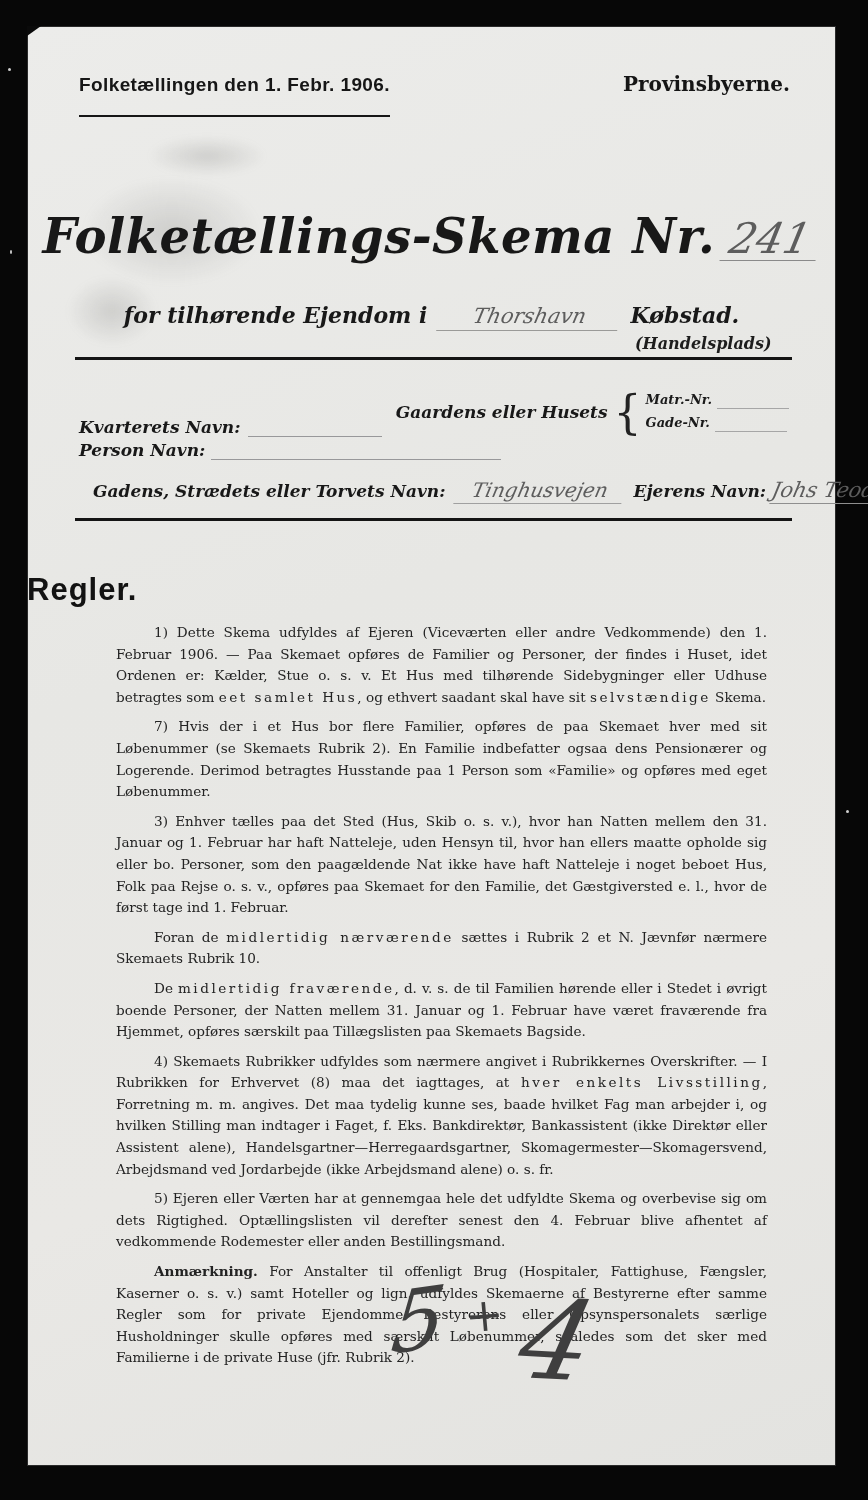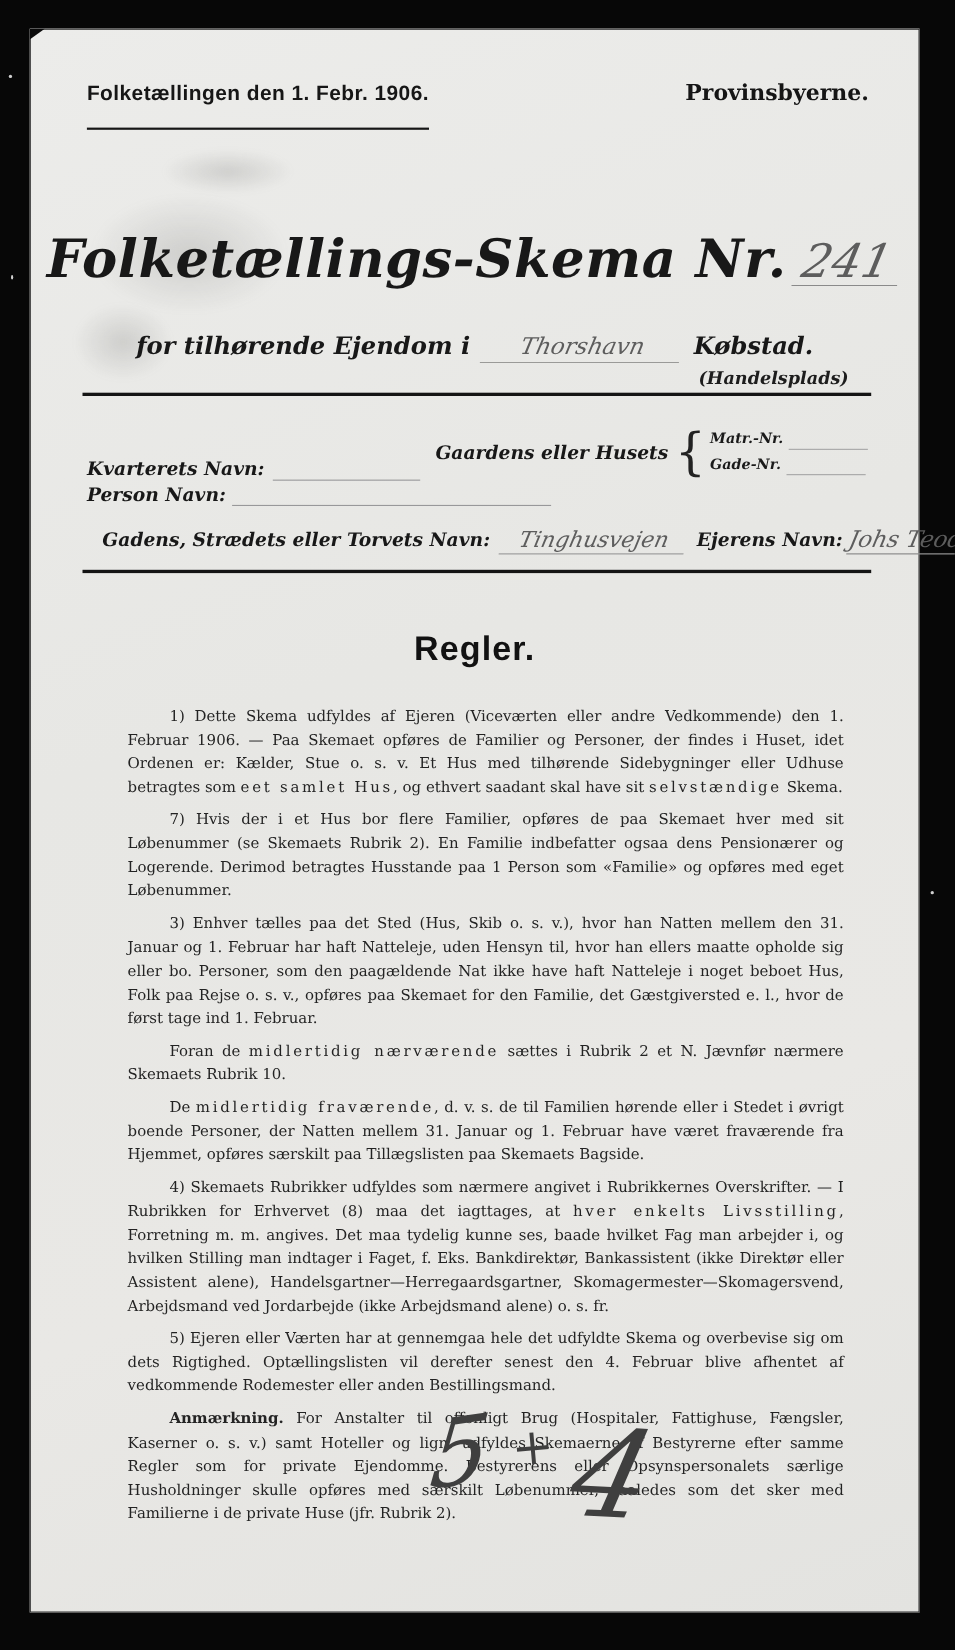--- a/index.html
+++ b/index.html
@@ -62,25 +62,25 @@
   .nr-label{font-size:13px;font-weight:bold;font-style:italic;color:#1a1a1a;white-space:nowrap;}
   .nr-blank{width:72px;margin-left:5px;border-bottom-color:#a6a6a6;}
   .row-rodens{position:absolute;top:414px;left:52px;display:flex;align-items:flex-end;}
   .rodens-blank{width:290px;margin-left:6px;}
   .row-gadens{position:absolute;top:452px;left:66px;width:712px;display:flex;align-items:center;white-space:nowrap;}
   .hw-street{font-size:20px;border-bottom:1px solid #a0a0a0;min-width:160px;text-align:center;margin:0 10px;padding:0 4px 1px 4px;}
   .hw-owner{font-size:21px;border-bottom:1px solid #8f8f8f;flex:1;margin-left:6px;padding-bottom:1px;white-space:nowrap;}
 
   
   .regler-h{
-    position:absolute;top:546px;left:0;width:100%;text-align:center;
+    position:absolute;top:546px;left:0;width:100%;text-align:left;
     font-family:"Liberation Sans", sans-serif;font-weight:bold;font-size:31px;color:#121212;letter-spacing:1px;
   }
   .rules{
-    position:absolute;top:615px;left:89px;width:651px;
+    position:absolute;top:596px;left:89px;width:651px;
     font-size:13.6px;line-height:21.6px;text-align:justify;color:#232323;
   }
   .rules p{margin:0 0 8px 0;text-indent:38px;}
   .sp{letter-spacing:2.5px;}
   .anm-label{font-weight:bold;}
 
   
   .hw-sum{position:absolute;top:1245px;left:365px;color:#3f3f3f;font-style:italic;}
   .sum-5{font-size:84px;display:inline-block;transform:rotate(-8deg) skewX(-14deg);font-weight:200;}
   .sum-plus{font-size:46px;display:inline-block;transform:rotate(-5deg);margin:0 14px;vertical-align:18px;}

